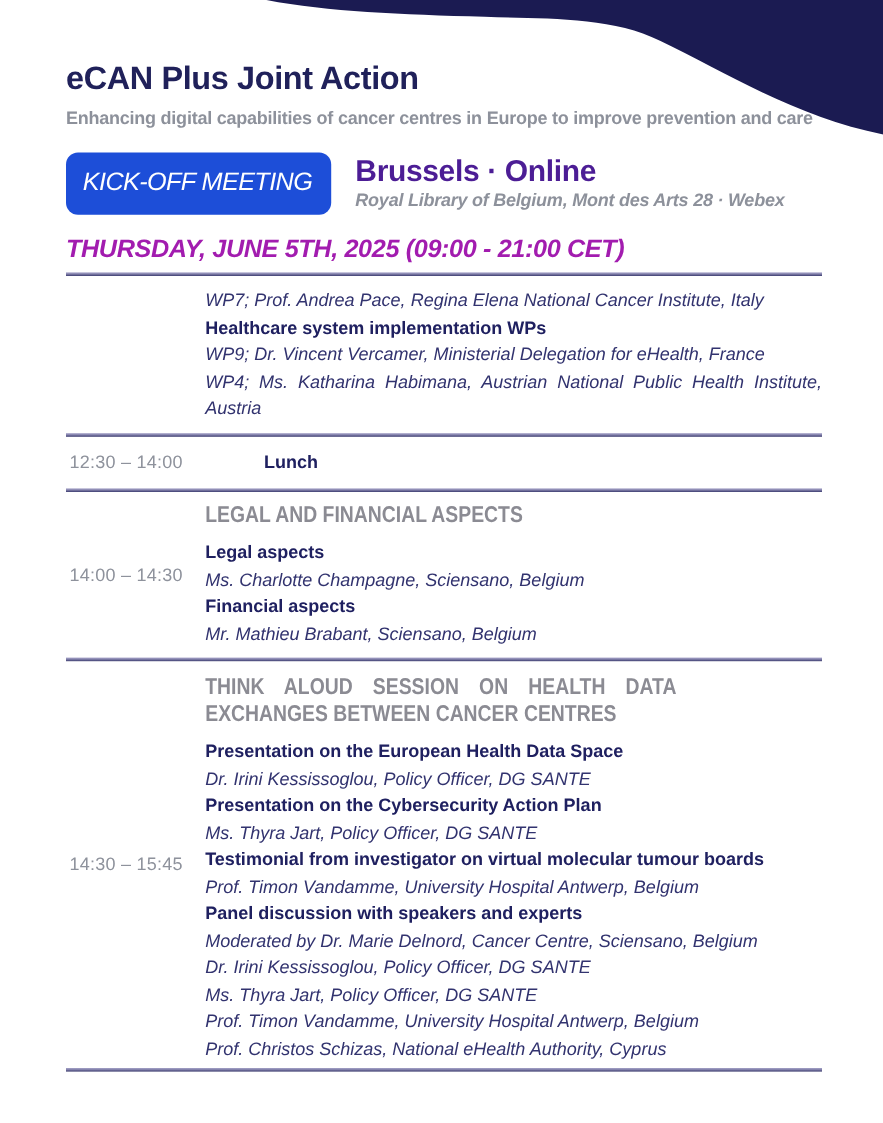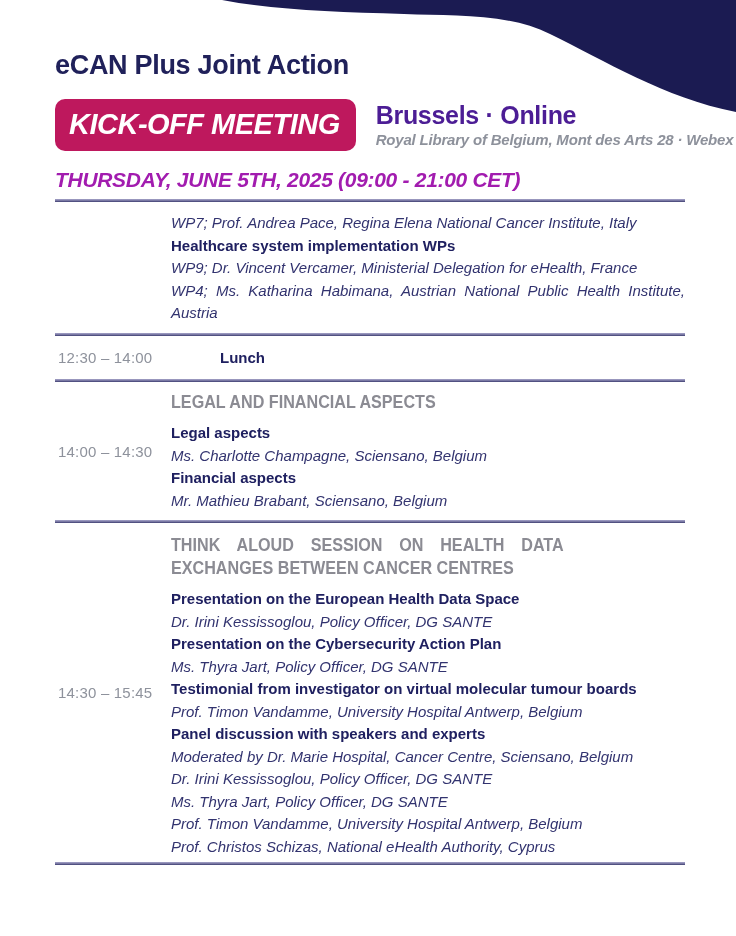--- a/index.html
+++ b/index.html
@@ -12,22 +12,22 @@
 
   
   .corner{position:absolute;top:0;right:0;width:736px;height:120px;pointer-events:none;}
 
   
   .header{padding:50px 0 0 55px;position:relative;z-index:2;}
   .doc-title{font-size:27px;font-weight:700;color:#20215a;line-height:30px;letter-spacing:-0.3px;}
   .doc-subtitle{margin-top:9px;font-size:15px;font-weight:700;color:#8d919b;line-height:19px;letter-spacing:-0.2px;}
   .badge-row{display:flex;margin-top:19px;align-items:flex-start;}
   .badge{
-    background:#be185d;color:#ffffff;border-radius:10px;
-    padding:9px 16px 11px 14px;font-size:29px;font-weight:700;font-style:italic;
+    background:#1d4ed8;color:#ffffff;border-radius:10px;
+    padding:9px 16px 11px 14px;font-size:21px;font-weight:400;font-style:italic;
     letter-spacing:-0.5px;line-height:32px;white-space:nowrap;
   }
   .loc-block{margin-left:20px;padding-top:2px;}
   .location{font-size:25px;font-weight:700;color:#4c1d95;line-height:28px;letter-spacing:-0.3px;}
   .venue{font-size:15px;font-weight:700;font-style:italic;color:#8d919b;line-height:20px;margin-top:1px;letter-spacing:-0.2px;}
   .date-heading{margin-top:17px;font-size:21px;font-weight:700;font-style:italic;color:#a21caf;line-height:23px;letter-spacing:-0.3px;}
 
   
   .agenda{margin:8px 0 12px 55px;width:630px;}
   .rule{height:3px;background:linear-gradient(180deg,#a3a1c6 0%,#8d8bb4 35%,#3d3d70 100%);}
@@ -62,20 +62,21 @@
 
   <svg class="corner" viewBox="0 0 736 120" xmlns="http://www.w3.org/2000/svg" aria-hidden="true">
     <path d="M222,0 L736,0 L736,112
              C664,98 604,60 550,34
              C508,13 452,16 404,14
              C334,12 274,10 222,0 Z" fill="#1b1b52"></path>
   </svg>
 
   <div class="header">
     <div class="doc-title">eCAN Plus Joint Action</div>
+    <div class="doc-subtitle">Enhancing digital capabilities of cancer centres in Europe to improve prevention and care</div>
 
     <div class="badge-row">
       <div class="badge">KICK-OFF MEETING</div>
       <div class="loc-block">
         <div class="location">Brussels · Online</div>
         <div class="venue">Royal Library of Belgium, Mont des Arts 28 · Webex</div>
       </div>
     </div>
 
     <div class="date-heading">THURSDAY, JUNE 5TH, 2025 (09:00 - 21:00 CET)</div>
@@ -128,21 +129,21 @@
             <span class="h-line justify-line">THINK ALOUD SESSION ON HEALTH DATA</span>
             <span class="h-line">EXCHANGES BETWEEN CANCER CENTRES</span>
           </div>
           <div class="line b">Presentation on the European Health Data Space</div>
           <div class="line">Dr. Irini Kessissoglou, Policy Officer, DG SANTE</div>
           <div class="line b">Presentation on the Cybersecurity Action Plan</div>
           <div class="line">Ms. Thyra Jart, Policy Officer, DG SANTE</div>
           <div class="line b">Testimonial from investigator on virtual molecular tumour boards</div>
           <div class="line">Prof. Timon Vandamme, University Hospital Antwerp, Belgium</div>
           <div class="line b">Panel discussion with speakers and experts</div>
-          <div class="line">Moderated by Dr. Marie Hospital, Cancer Centre, Sciensano, Belgium</div>
+          <div class="line">Moderated by Dr. Marie Delnord, Cancer Centre, Sciensano, Belgium</div>
           <div class="line">Dr. Irini Kessissoglou, Policy Officer, DG SANTE</div>
           <div class="line">Ms. Thyra Jart, Policy Officer, DG SANTE</div>
           <div class="line">Prof. Timon Vandamme, University Hospital Antwerp, Belgium</div>
           <div class="line">Prof. Christos Schizas, National eHealth Authority, Cyprus</div>
         </div>
       </div>
       <div class="rule"></div>
     </div>
 
 </div>

